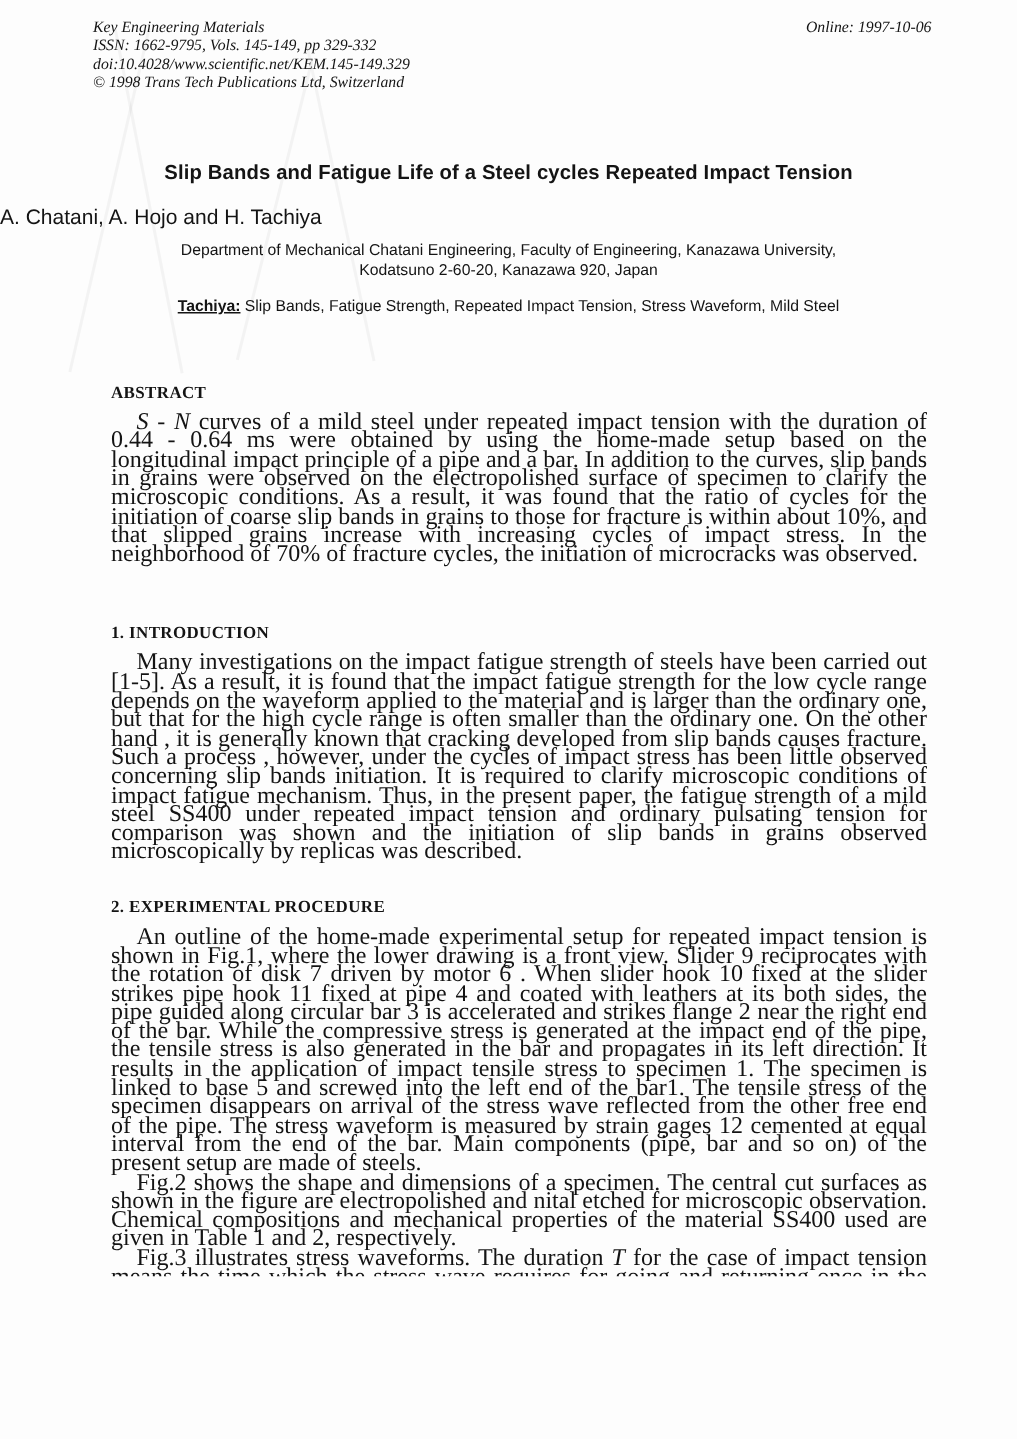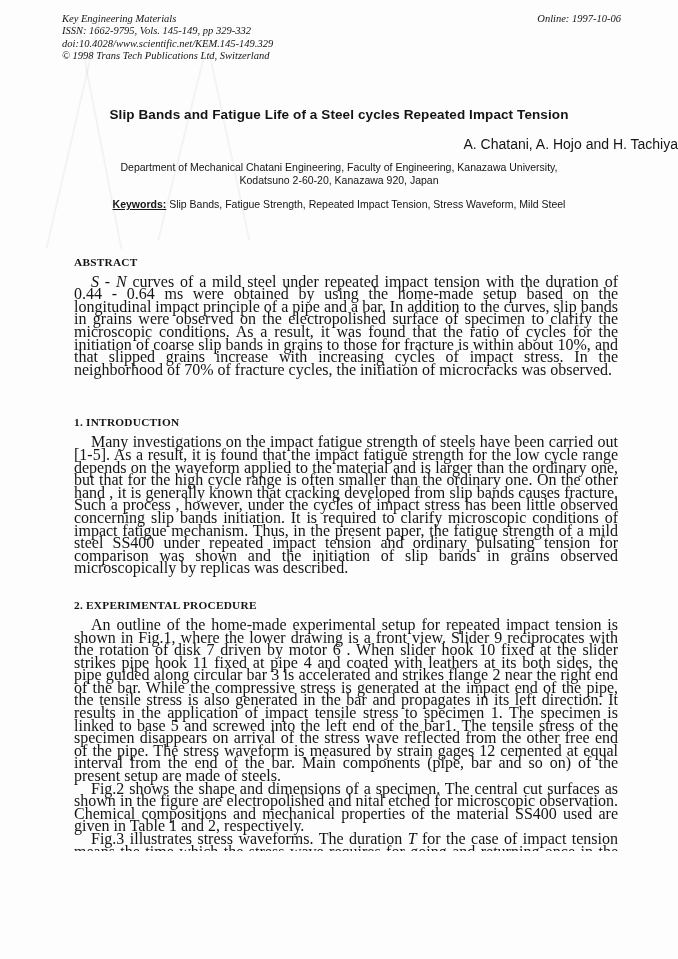--- a/index.html
+++ b/index.html
@@ -34,21 +34,21 @@
   .title {
     margin-top: 44px;
     text-align: center;
     font-family: "Liberation Sans", sans-serif;
     font-size: 13.5px;
     font-weight: bold;
     letter-spacing: 0.1px;
   }
   .authors {
     margin-top: 14px;
-    text-align: right;
+    text-align: left;
     font-family: "Liberation Sans", sans-serif;
     font-size: 14px;
     font-weight: normal;
   }
   .affiliation {
     margin-top: 9px;
     text-align: center;
     font-family: "Liberation Sans", sans-serif;
     font-size: 10.5px;
     line-height: 13px;
@@ -107,21 +107,21 @@
   <h1 class="title">Slip Bands and Fatigue Life of a Steel cycles Repeated Impact Tension</h1>
 
   <div class="authors">A. Chatani, A. Hojo and H. Tachiya</div>
 
   <div class="affiliation">
     <div>Department of Mechanical Chatani Engineering, Faculty of Engineering, Kanazawa University,</div>
     <div>Kodatsuno 2-60-20, Kanazawa 920, Japan</div>
   </div>
 
   <div class="keywords">
-    <span class="kw-label">Keywords:</span><span> Slip Bands, Fatigue Strength, Repeated Impact Tension, Stress Waveform, Mild Steel</span>
+    <span class="kw-label">Tachiya:</span><span> Slip Bands, Fatigue Strength, Repeated Impact Tension, Stress Waveform, Mild Steel</span>
   </div>
 
   <div class="content">
 
     <section class="sec-abstract">
       <h2 class="sec">ABSTRACT</h2>
       <p class="bodytext"><span class="var">S - N</span><span> curves of a mild steel under repeated impact tension with the duration of 0.44 - 0.64 ms were obtained by using the home-made setup based on the longitudinal impact principle of a pipe and a bar. In addition to the curves, slip bands in grains were observed on the electropolished surface of specimen to clarify the microscopic conditions. As a result, it was found that the ratio of cycles for the initiation of coarse slip bands in grains to those for fracture is within about 10%, and that slipped grains increase with increasing cycles of impact stress. In the neighborhood of 70% of fracture cycles, the initiation of microcracks was observed.</span></p>
     </section>
 
     <section class="sec-intro">

